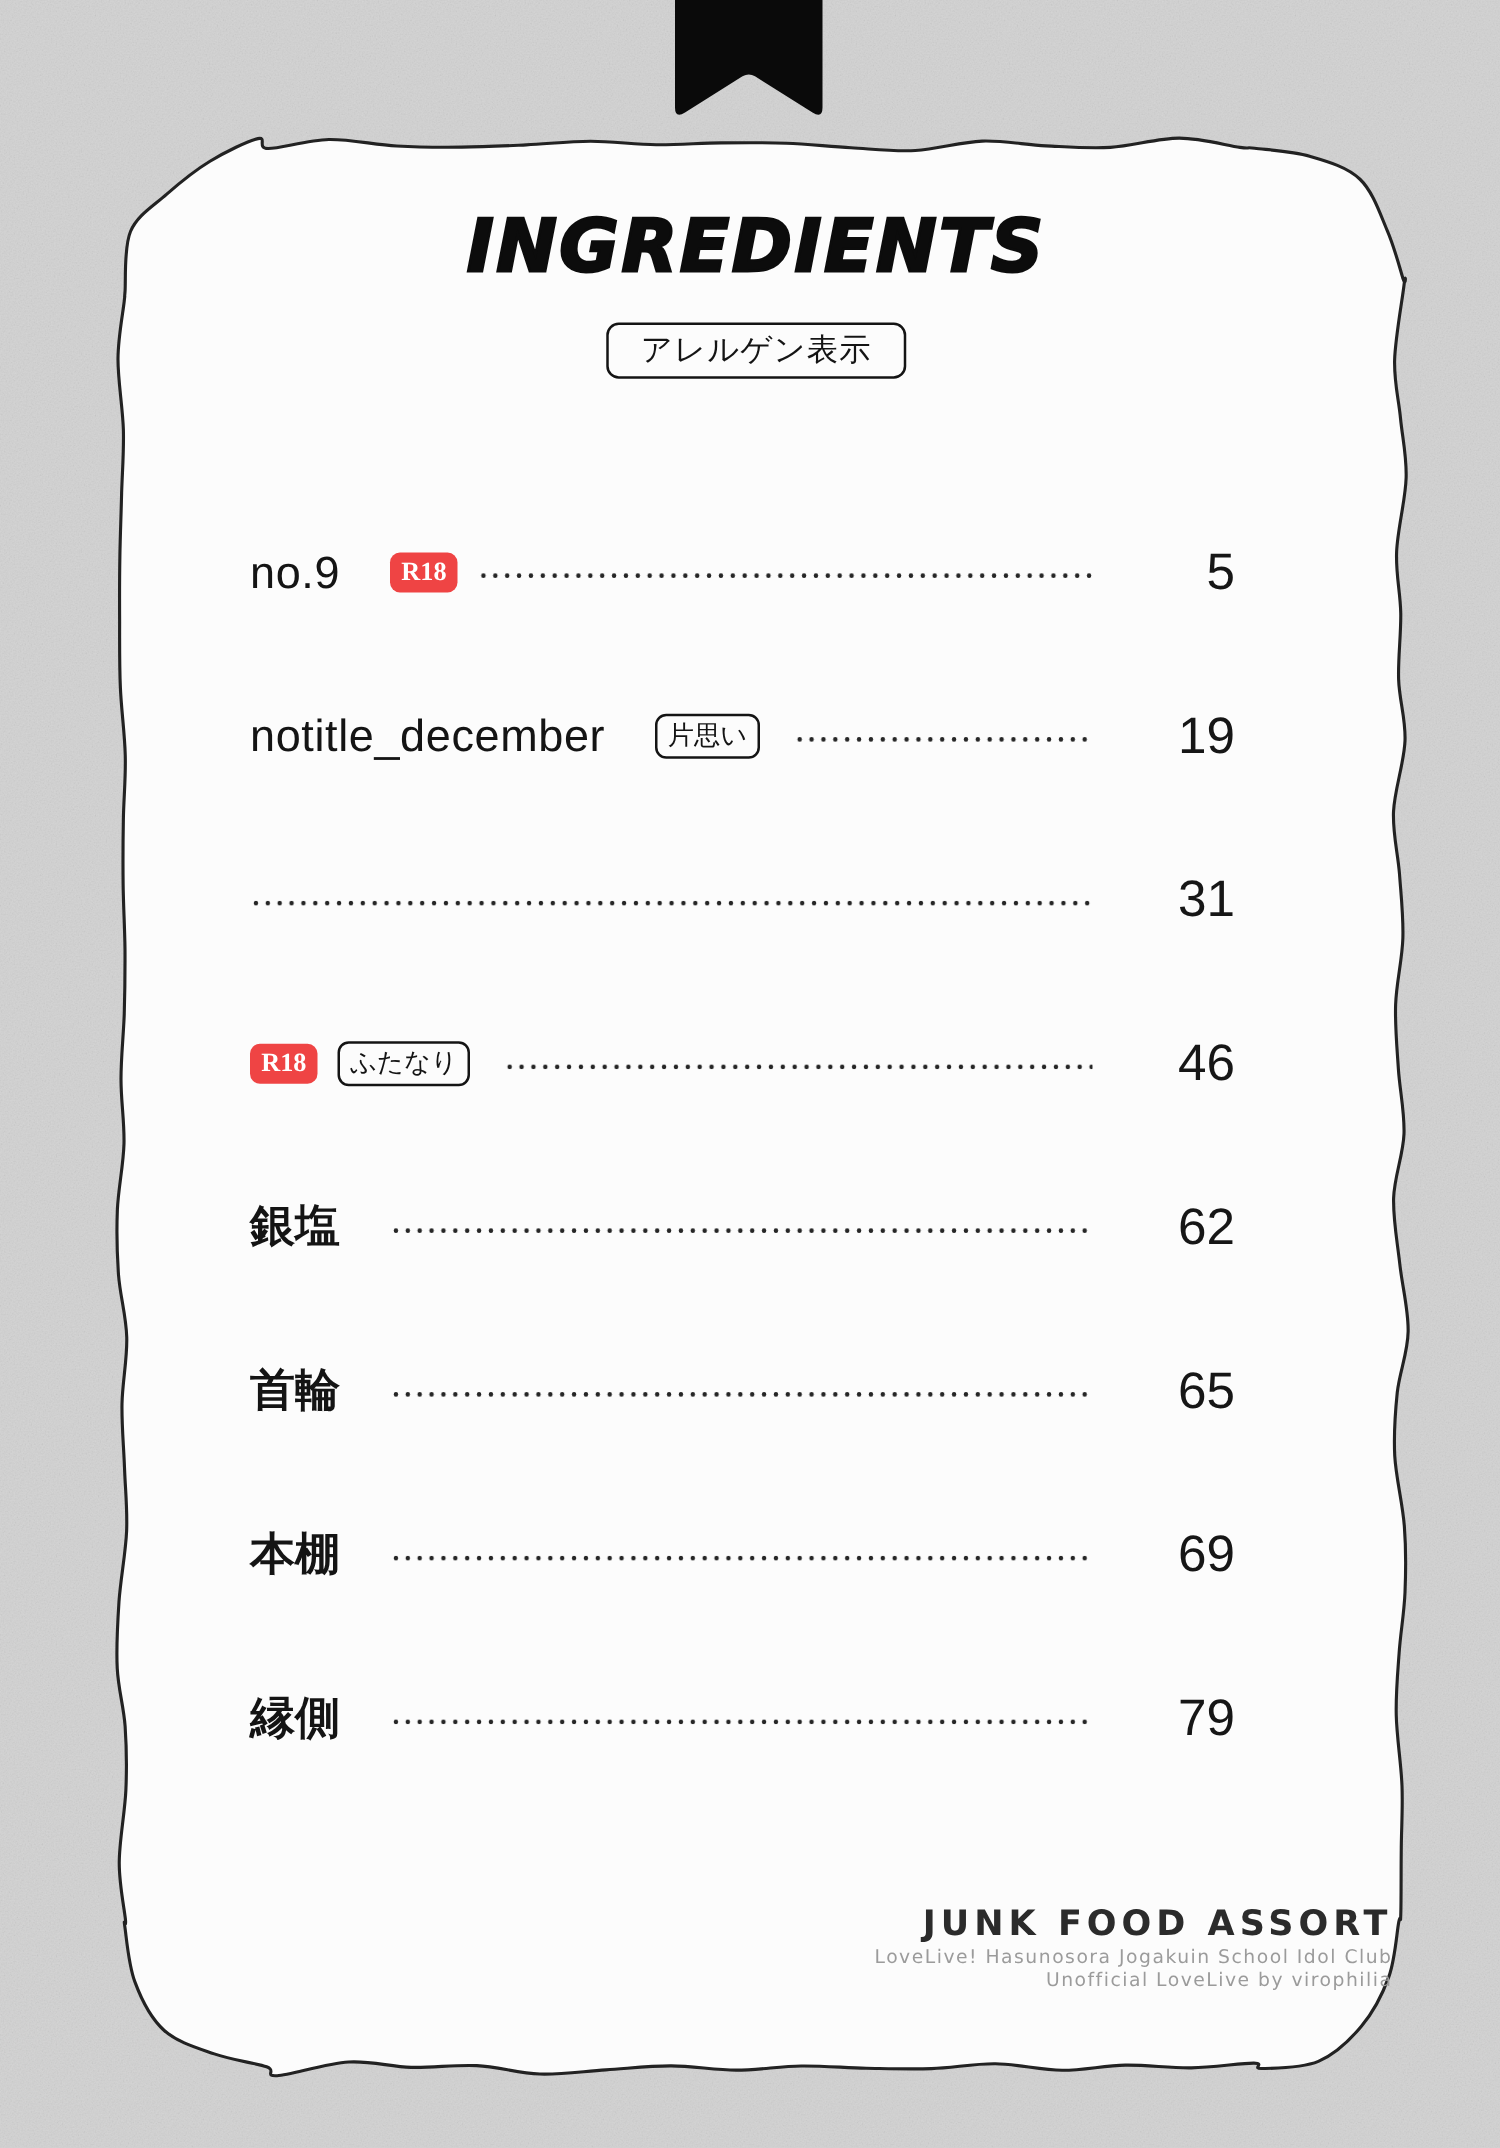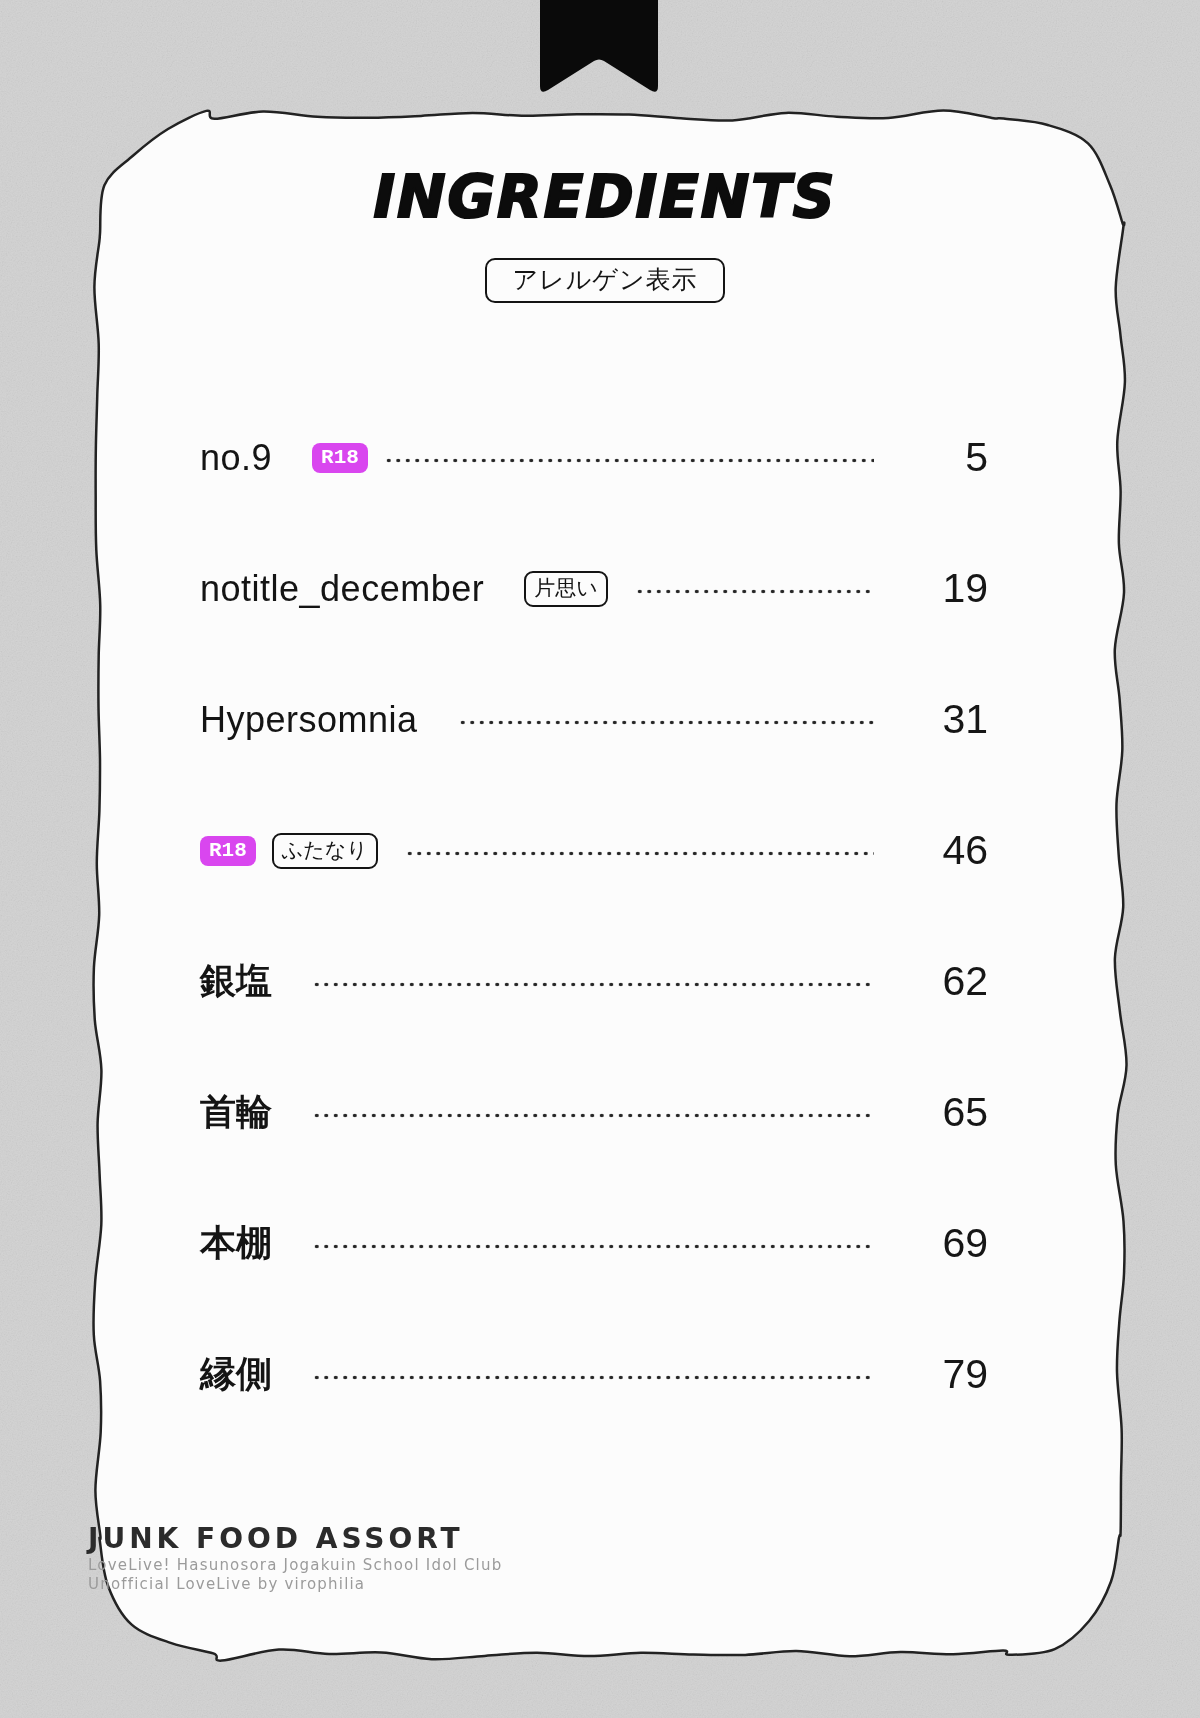--- a/index.html
+++ b/index.html
@@ -35,22 +35,22 @@
     font-family:"Liberation Sans", sans-serif;
     font-size:36px;color:#141414;letter-spacing:0.5px;
     margin-right:40px;white-space:nowrap;
   }
   .t-jp{
     font-family:"DejaVu Sans", sans-serif;
     font-weight:700;font-size:36px;color:#141414;
     margin-right:40px;white-space:nowrap;
   }
   .badge-solid{
-    background:#d946ef;color:#ffffff;
-    font-family:Liberation Mono, monospace;
+    background:#ef4444;color:#ffffff;
+    font-family:Liberation Serif, serif;
     font-weight:bold;font-size:21px;
     padding:3px 9px 4px;border-radius:8px;
     margin-right:16px;white-space:nowrap;
   }
   .badge-outline{
     border:2.5px solid #141414;color:#141414;
     font-family:"DejaVu Sans", sans-serif;
     font-size:21px;padding:1px 8px 3px;border-radius:9px;
     margin-right:27px;white-space:nowrap;
   }
@@ -59,21 +59,21 @@
     background-image:radial-gradient(circle, #262626 1.6px, rgba(0,0,0,0) 2.1px);
     background-size:9.5px 5px;background-position:center left;
     background-repeat:repeat-x;
   }
   .pagenum{
     width:88px;text-align:right;
     font-family:"Liberation Sans", sans-serif;
     font-size:41px;color:#161616;
   }
 
-  .footer{position:absolute;left:88px;top:1522px;width:1010px;text-align:left;}
+  .footer{position:absolute;left:104px;top:1522px;width:1010px;text-align:right;}
   .footer-title{
     font-family:"DejaVu Sans", sans-serif;
     font-weight:bold;font-size:28px;letter-spacing:4px;color:#2b2b2b;
   }
   .footer-sub{
     margin-top:1px;
     font-family:"DejaVu Sans", sans-serif;
     font-size:15px;line-height:19px;letter-spacing:1.2px;color:#9b9b9b;
   }
 </style>
@@ -113,21 +113,20 @@
     </div>
 
     <div class="toc-row">
       <span class="t-lat">notitle_december</span>
       <span class="badge-outline">片思い</span>
       <span class="dots"></span>
       <span class="pagenum">19</span>
     </div>
 
     <div class="toc-row">
-      <span class="t-lat">Hypersomnia</span>
       <span class="dots"></span>
       <span class="pagenum">31</span>
     </div>
 
     <div class="toc-row">
       <span class="badge-solid">R18</span>
       <span class="badge-outline">ふたなり</span>
       <span class="dots"></span>
       <span class="pagenum">46</span>
     </div>

